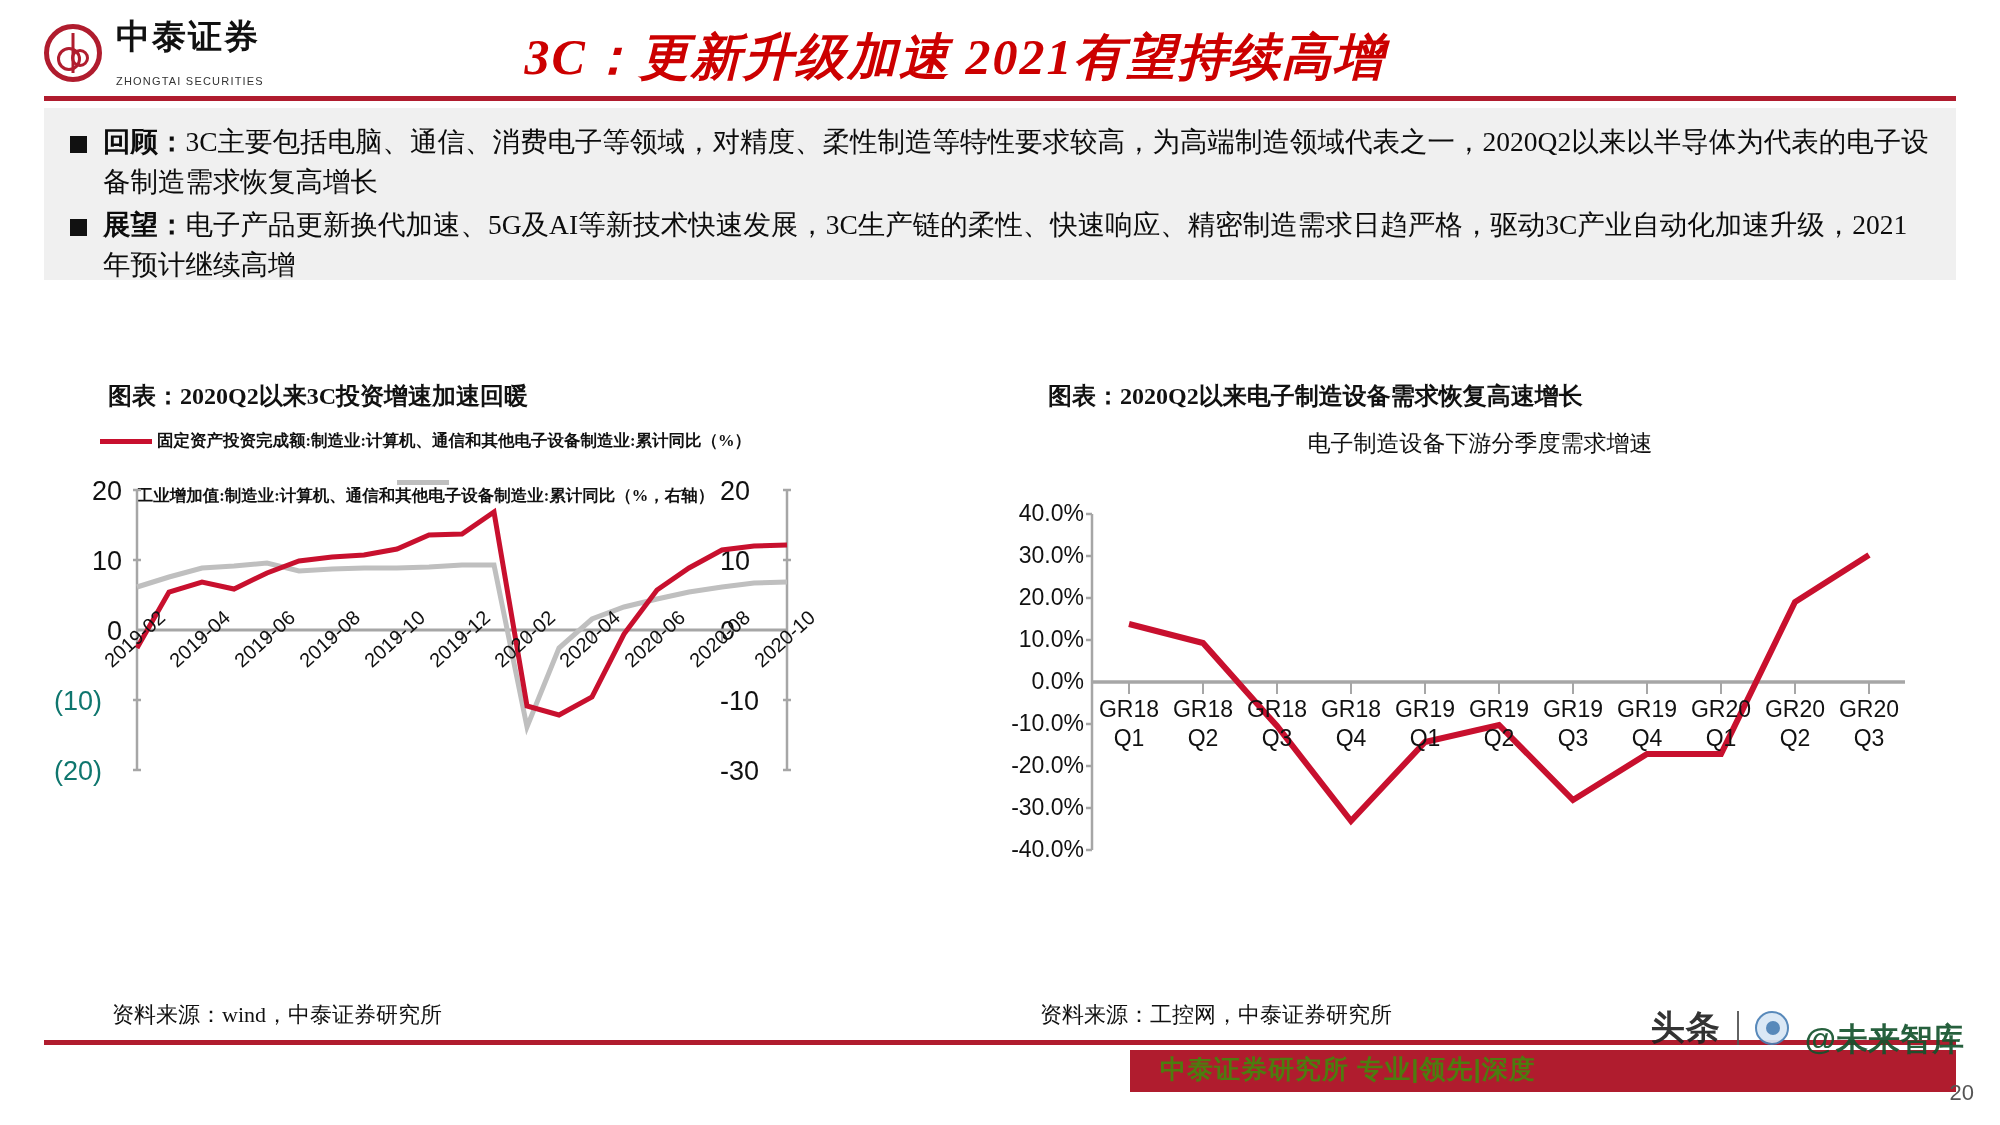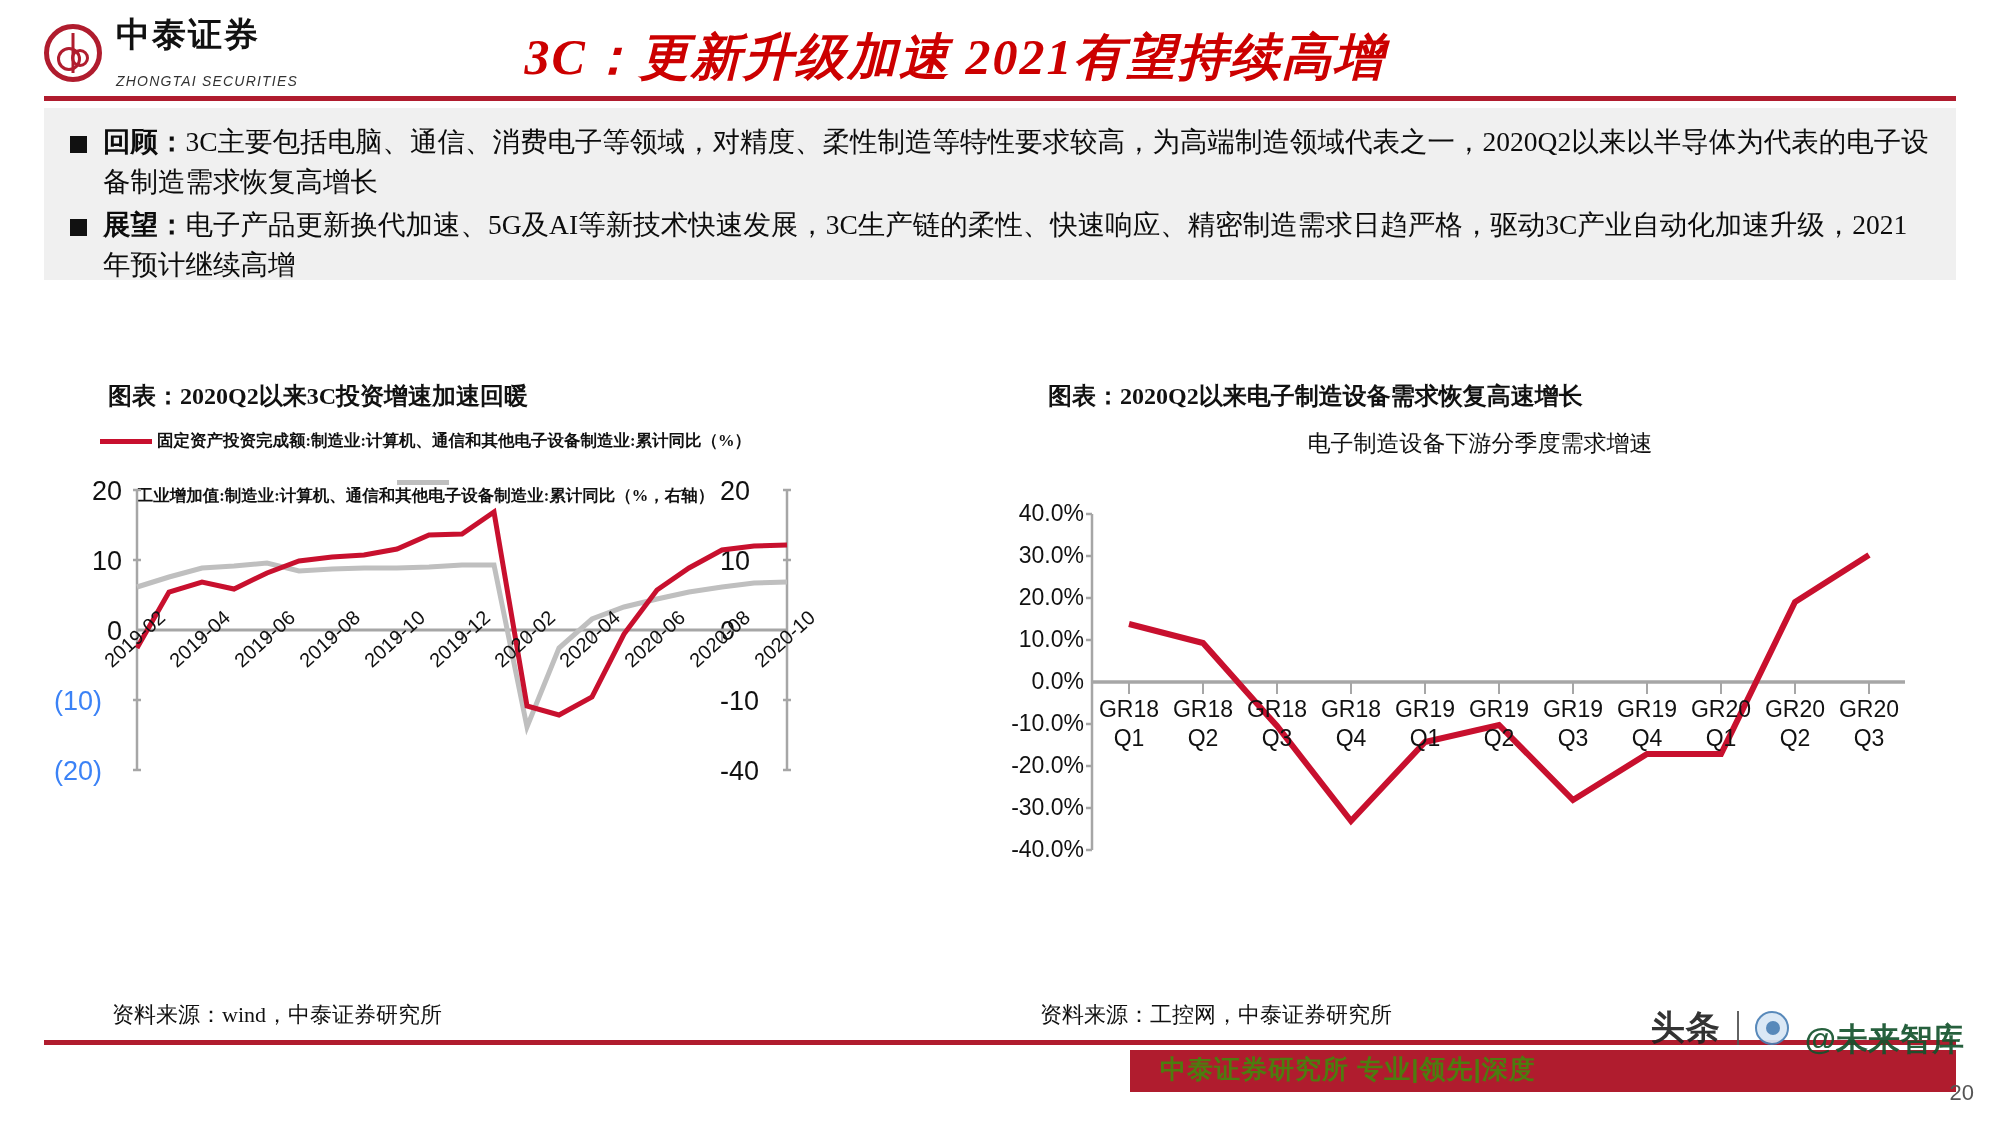--- a/index.html
+++ b/index.html
@@ -32,21 +32,21 @@
     border:3px solid #b01c2e; border-radius:50%;
   }
   #logo-text{ display:flex; flex-direction:column; justify-content:center; }
   #logo-cn{
     font-family:"Liberation Sans", sans-serif;
     font-weight:bold; font-size:34px; letter-spacing:2px; color:#111;
     line-height:1.05;
   }
   #logo-en{
     font-family:"Liberation Sans", sans-serif;
-    font-size:14px; letter-spacing:1.2px; color:#333; margin-top:20px;font-style:italic;
+    font-size:11px; letter-spacing:1.2px; color:#333; margin-top:20px;
   }
   #slide-title{
     position:absolute; left:330px; top:24px; width:1250px;
     text-align:center;
     color:#cc0000;
     font-family:"Liberation Serif", serif;
     font-weight:bold; font-style:italic;
     font-size:50px; letter-spacing:2px;
     white-space:nowrap;
   }
@@ -90,21 +90,21 @@
     font-size:16.5px; color:#111; font-weight:bold; white-space:nowrap;
   }
   #legend-left{ position:absolute; left:40px; top:0px; }
   #legend-left .legend-row + .legend-row{ margin-top:28px;flex-direction:column; }
   .axis-num{
     position:absolute;
     font-family:"Liberation Sans", sans-serif;
     font-size:27px; color:#111;
     text-align:right; white-space:nowrap;
   }
-  .axis-num.red{ color:#3b82f6; }
+  .axis-num.red{ color:#0f766e; }
   .axis-num.left-scale{ width:66px; }
   .xtick{
     position:absolute;
     font-family:"Liberation Sans", sans-serif;
     font-size:20px; color:#111;
     transform-origin: left top;
     transform: rotate(-42deg);
     white-space:nowrap;
   }
   
@@ -227,21 +227,21 @@
   <div class="axis-num left-scale" style="left:-4px;  top:46px;">20</div>
   <div class="axis-num left-scale" style="left:-4px;  top:116px;">10</div>
   <div class="axis-num left-scale" style="left:-4px;  top:186px;">0</div>
   <div class="axis-num left-scale red" style="left:-24px; top:256px;">(10)</div>
   <div class="axis-num left-scale red" style="left:-24px; top:326px;">(20)</div>
 
   <div class="axis-num" style="left:660px; top:46px;">20</div>
   <div class="axis-num" style="left:660px; top:116px;">10</div>
   <div class="axis-num" style="left:660px; top:186px;">0</div>
   <div class="axis-num" style="left:660px; top:256px;">-10</div>
-  <div class="axis-num" style="left:660px; top:326px;">-40</div>
+  <div class="axis-num" style="left:660px; top:326px;">-30</div>
 
   <svg width="900" height="420" viewBox="0 0 900 420" style="position:absolute;left:0;top:0;">
 
     <line x1="77" y1="60" x2="77" y2="340" stroke="#a6a6a6" stroke-width="2.5"></line>
     <line x1="73" y1="60" x2="81" y2="60" stroke="#a6a6a6" stroke-width="2.5"></line>
     <line x1="73" y1="130" x2="81" y2="130" stroke="#a6a6a6" stroke-width="2.5"></line>
     <line x1="73" y1="270" x2="81" y2="270" stroke="#a6a6a6" stroke-width="2.5"></line>
     <line x1="73" y1="340" x2="81" y2="340" stroke="#a6a6a6" stroke-width="2.5"></line>
 
     <line x1="727" y1="60" x2="727" y2="340" stroke="#a6a6a6" stroke-width="2.5"></line>

